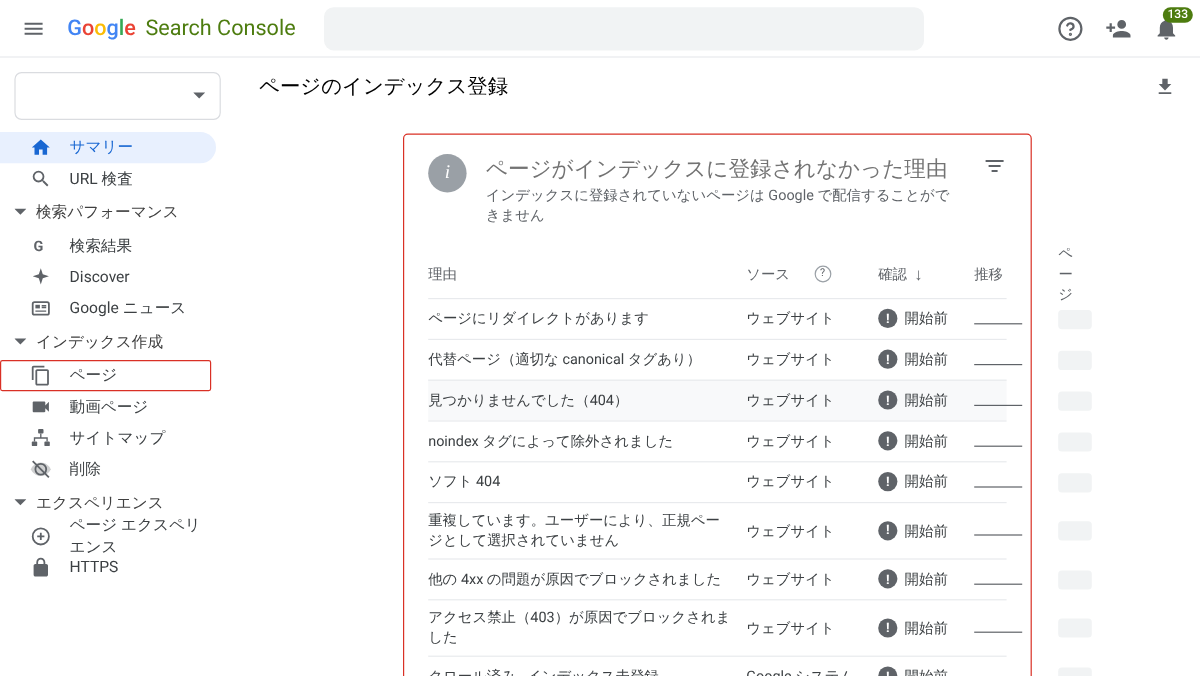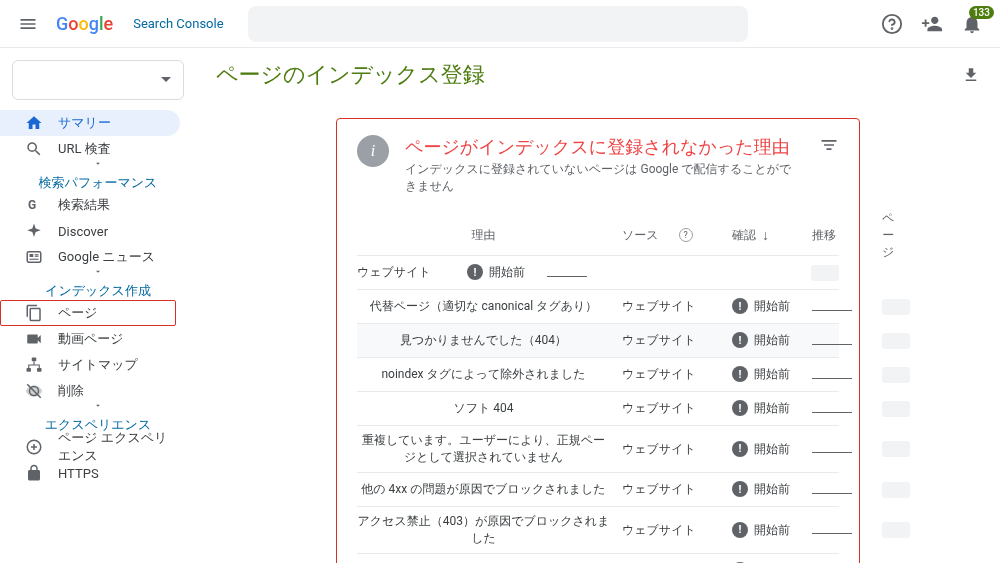--- a/index.html
+++ b/index.html
@@ -1,57 +1,57 @@
 <!DOCTYPE html>
 <html><head>
   <meta charset="utf-8">
   <style>
     * { box-sizing: border-box; margin: 0; padding: 0; }
     body { font-family: 'Google Sans', Roboto, Arial, sans-serif; font-size: 13px; color: #3c4043; background: #fff; width: 1000px; height: 563px; overflow: hidden; }
     
     .header { display: flex; align-items: center; height: 48px; padding: 0 16px; border-bottom: 1px solid #e8eaed; }
     .menu-icon { width: 24px; height: 24px; display: flex; align-items: center; justify-content: center; color: #5f6368; cursor: pointer; }
-    .logo-area { display: flex; align-items: center; margin-left: 16px; gap: 20px; }
+    .logo-area { display: flex; align-items: center; margin-left: 16px; gap: 8px; }
     .google-logo { font-size: 18px; font-weight: 500; }
     .google-logo .g1 { color: #4285F4; } .google-logo .o1 { color: #EA4335; } .google-logo .o2 { color: #FBBC05; } .google-logo .g2 { color: #4285F4; } .google-logo .l { color: #34A853; } .google-logo .e { color: #EA4335; }
-    .sc-text { font-size: 13px; color: #0369a1; font-weight: 400; }
+    .sc-text { font-size: 18px; color: #4d7c0f; font-weight: 400; }
     .search-box { flex: 1; max-width: 500px; height: 36px; background: #f1f3f4; border-radius: 8px; margin-left: 24px; }
     .header-right { margin-left: auto; display: flex; align-items: center; gap: 16px; }
     .header-icon { width: 24px; height: 24px; color: #5f6368; display: flex; align-items: center; justify-content: center; cursor: pointer; }
     .notif-wrap { position: relative; }
     .notif-badge { position: absolute; top: -6px; right: -10px; background: #4d7c0f; color: #fff; font-size: 10px; font-weight: 500; padding: 1px 4px; border-radius: 8px; }
     
     .container { display: flex; height: calc(100% - 48px); }
     .sidebar { width: 196px; padding-top: 8px; overflow-y: auto; }
     .property-selector { margin: 4px 12px 10px; height: 40px; border: 1px solid #dadce0; border-radius: 6px; display: flex; align-items: center; justify-content: flex-end; padding: 0 12px; cursor: pointer; }
     .sidebar-item { display: flex; align-items: center; height: 26px; padding: 0 16px 0 24px; cursor: pointer; font-size: 13px; color: #3c4043; gap: 14px; }
     .sidebar-item.active { background: #e8f0fe; color: #1967d2; border-radius: 0 16px 16px 0; margin-right: 16px; }
     .sidebar-item.highlighted { outline: 1.5px solid #d93025; outline-offset: -1px; border-radius: 2px; margin-right: 20px; }
-    .sidebar-section { display: flex; align-items: center; height: 30px; padding: 0 12px; font-size: 13px; color: #0369a1; gap: 8px; cursor: pointer; flex-direction: column; }
+    .sidebar-section { display: flex; align-items: center; height: 30px; padding: 0 12px; font-size: 13px; color: #404040; gap: 8px; cursor: pointer; }
     .sidebar-icon { width: 20px; height: 20px; display: flex; align-items: center; justify-content: center; color: #5f6368; flex-shrink: 0; }
     .sidebar-item.active .sidebar-icon { color: #1967d2; }
     
     .main { flex: 1; padding: 0 20px; overflow-y: auto; }
     .page-header { display: flex; align-items: center; justify-content: space-between; padding: 12px 0; }
-    .page-title { font-size: 22px; color: #4d7c0f; font-weight: 400; }
+    .page-title { font-size: 17px; color: #000000; font-weight: 400; }
     .download-icon { color: #5f6368; cursor: pointer; }
     
     .card { border: 1.5px solid #d93025; border-radius: 4px; margin: 16px 120px 0 120px; padding: 16px 20px; background: #fff; }
     .card-header { display: flex; align-items: flex-start; gap: 16px; }
     .info-circle { width: 32px; height: 32px; background: #9aa0a6; border-radius: 50%; display: flex; align-items: center; justify-content: center; color: #fff; font-style: italic; font-family: serif; font-size: 16px; flex-shrink: 0; }
     .card-title-area { flex: 1; }
-    .card-title { font-size: 18px; color: #ef4444; font-weight: 400; }
+    .card-title { font-size: 18px; color: #737373; font-weight: 400; }
     .card-subtitle { font-size: 12px; color: #5f6368; margin-top: 2px; }
     .filter-icon { color: #5f6368; cursor: pointer; }
     
     .table { margin-top: 20px; }
     .table-header { display: flex; align-items: center; height: 40px; font-size: 12px; color: #5f6368; border-bottom: none; }
     .table-row { display: flex; align-items: center; min-height: 34px; border-top: 1px solid #e8eaed; font-size: 12px; padding: 6px 0; }
     .table-row.shaded { background: #f8f9fa; }
-    .col-reason { flex: 0 0 265px; padding-right: 12px; text-align: center; }
+    .col-reason { flex: 0 0 265px; padding-right: 12px; }
     .col-source { flex: 0 0 110px; display: flex; align-items: center; gap: 20px; }
     .col-confirm { flex: 0 0 80px; display: flex; align-items: flex-start; gap: 6px; }
     .col-trend { flex: 0 0 70px; }
     .col-pages { flex: 1; text-align: right; }
     .help-icon { width: 14px; height: 14px; border: 1px solid #9aa0a6; border-radius: 50%; display: inline-flex; align-items: center; justify-content: center; font-size: 9px; color: #5f6368; }
     .sort-arrow { font-size: 14px; }
     .err-icon { width: 16px; height: 16px; background: #5f6368; border-radius: 50%; color: #fff; display: inline-flex; align-items: center; justify-content: center; font-size: 11px; font-weight: bold; flex-shrink: 0; }
     .trend-line { width: 40px; height: 1px; background: #5f6368; display: inline-block; }
     .pages-blur { width: 28px; height: 16px; background: #f1f3f4; border-radius: 3px; float: right; }
     svg { display: block; }
@@ -253,20 +253,21 @@
           </div>
           <div class="col-confirm">
             <span>確認</span>
             <span class="sort-arrow">↓</span>
           </div>
           <div class="col-trend">推移</div>
           <div class="col-pages">ページ</div>
         </div>
         <div id="table-body">
             <div class="table-row">
+    <div class="col-reason">ページにリダイレクトがあります</div>
     <div class="col-source">ウェブサイト</div>
     <div class="col-confirm">
                 <span class="err-icon">!</span>
                 <span>開始前</span>
               </div>
     <div class="col-trend"><span class="trend-line"></span></div>
     <div class="col-pages">
                 <span class="pages-blur"></span>
               </div>
             </div>

